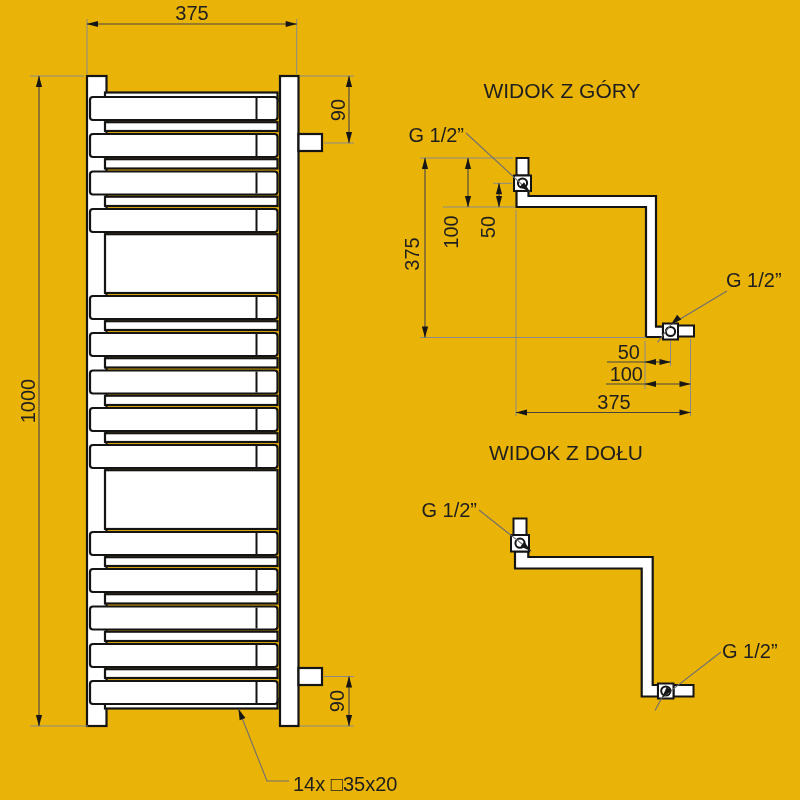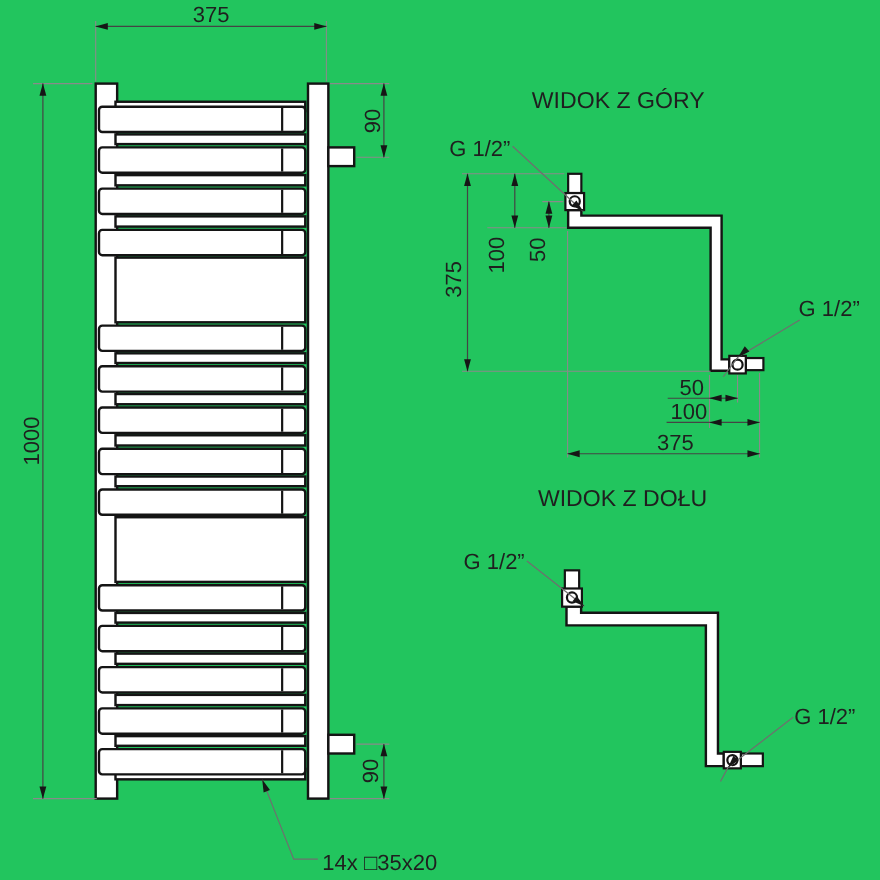--- a/index.html
+++ b/index.html
@@ -1,16 +1,16 @@
 <!DOCTYPE html>
 <html><head>
 <meta charset="utf-8">
 <style>
   html,body{margin:0;padding:0;background:#ffffff;}
-  .page{width:800px;height:800px;position:relative;background:#22c55e;overflow:hidden;}
+  .page{width:800px;height:800px;position:relative;background:#eab308;overflow:hidden;}
   svg{display:block;}
   .outline{fill:#ffffff;stroke:#141414;stroke-width:2.2;}
   .seam{stroke:#141414;stroke-width:2;}
   .pipe{fill:#ffffff;stroke:#141414;stroke-width:2.2;}
   .fit{fill:#ffffff;stroke:#141414;stroke-width:2;}
   .ext{stroke:#8a8a8a;stroke-width:1;fill:none;}
   .dim{stroke:#444444;stroke-width:1.1;fill:none;}
   .tail{stroke:#444444;stroke-width:1;fill:none;}
   .leader{stroke:#6f6f6f;stroke-width:1.1;fill:none;}
   .lbl{font-family:"Liberation Sans","DejaVu Sans",sans-serif;font-size:20px;fill:#1f1f1f;}

